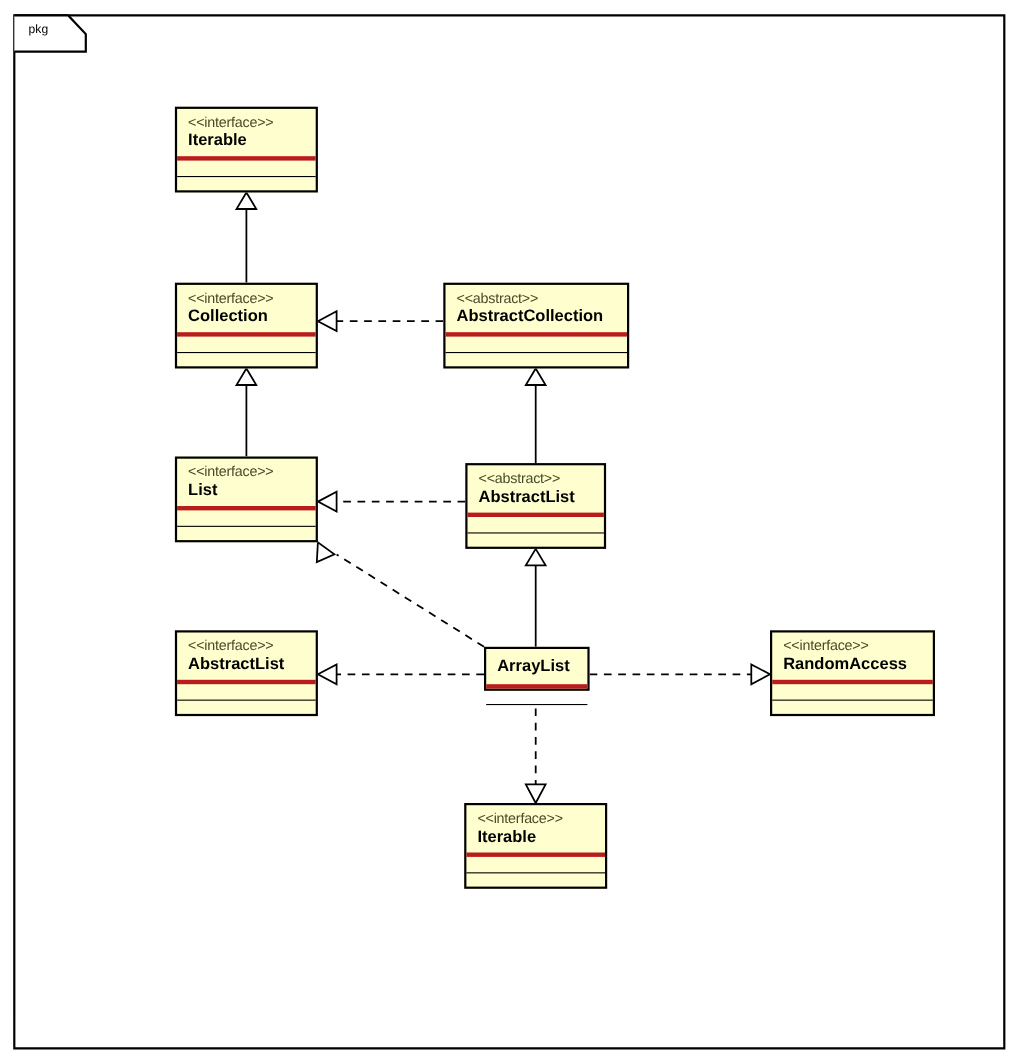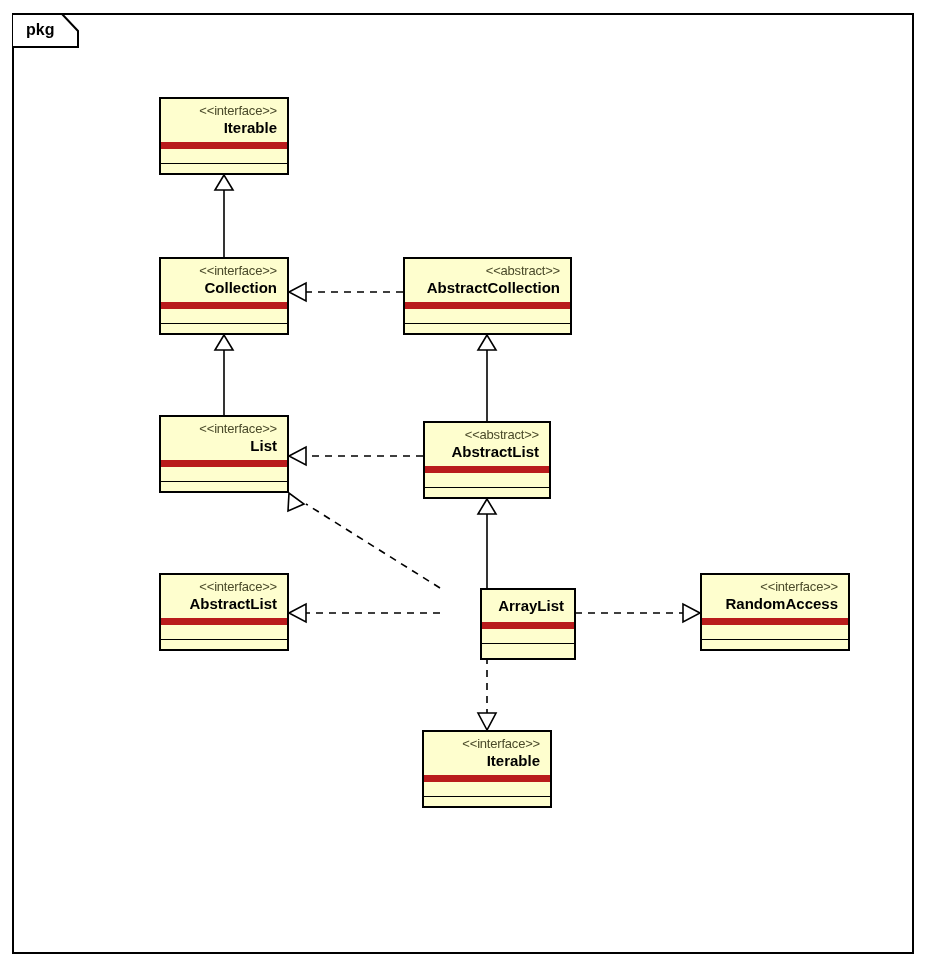--- a/index.html
+++ b/index.html
@@ -28,23 +28,23 @@
   
   .uml-box {
     position: absolute;
     box-sizing: border-box;
     background: #FEFECE;
     border: 2px solid #000000;
     z-index: 5;
   }
   .uml-title {
     box-sizing: border-box;
-    text-align: right;
+    text-align: left;
     padding: 5px 10px 6px 10px;
-    border-bottom: 7px solid #b91c1c;
+    border-bottom: 4px solid #b91c1c;
     line-height: 1.12;
   }
   .uml-stereotype {
     display: block;
     font-size: 13px;
     color: #4a4a2a;
     font-weight: normal;
     letter-spacing: -0.2px;
     white-space: nowrap;
   }
@@ -59,22 +59,22 @@
   .uml-compartment {
     box-sizing: border-box;
     height: 15px;
     border-bottom: 1px solid #000000;
   }
   .uml-compartment.last {
     border-bottom: none;
   }
   .pkg-label {
     position: absolute;
-    font-size: 16px;
-    font-weight: bold;
+    font-size: 11px;
+    font-weight: normal;
     color: #000000;
     z-index: 6;
     white-space: nowrap;
   }
 </style>
 </head>
 <body>
 
 <div id="diagram-root">
 
@@ -185,21 +185,21 @@
 
   <div class="uml-box" style="left:159px; top:573px; width:130px; height:78px;">
     <div class="uml-title">
       <span class="uml-stereotype">&lt;&lt;interface&gt;&gt;</span>
       <span class="uml-name">AbstractList</span>
     </div>
     <div class="uml-compartment"></div>
     <div class="uml-compartment last"></div>
   </div>
 
-  <div class="uml-box" style="left:440px; top:588px; width:96px; height:72px;margin-left:40px;">
+  <div class="uml-box" style="left:440px; top:588px; width:96px; height:40px;">
     <div class="uml-title" style="padding-top:7px; padding-bottom:7px;">
       <span class="uml-name">ArrayList</span>
     </div>
     <div class="uml-compartment"></div>
     <div class="uml-compartment last"></div>
   </div>
 
   <div class="uml-box" style="left:700px; top:573px; width:150px; height:78px;">
     <div class="uml-title">
       <span class="uml-stereotype">&lt;&lt;interface&gt;&gt;</span>

